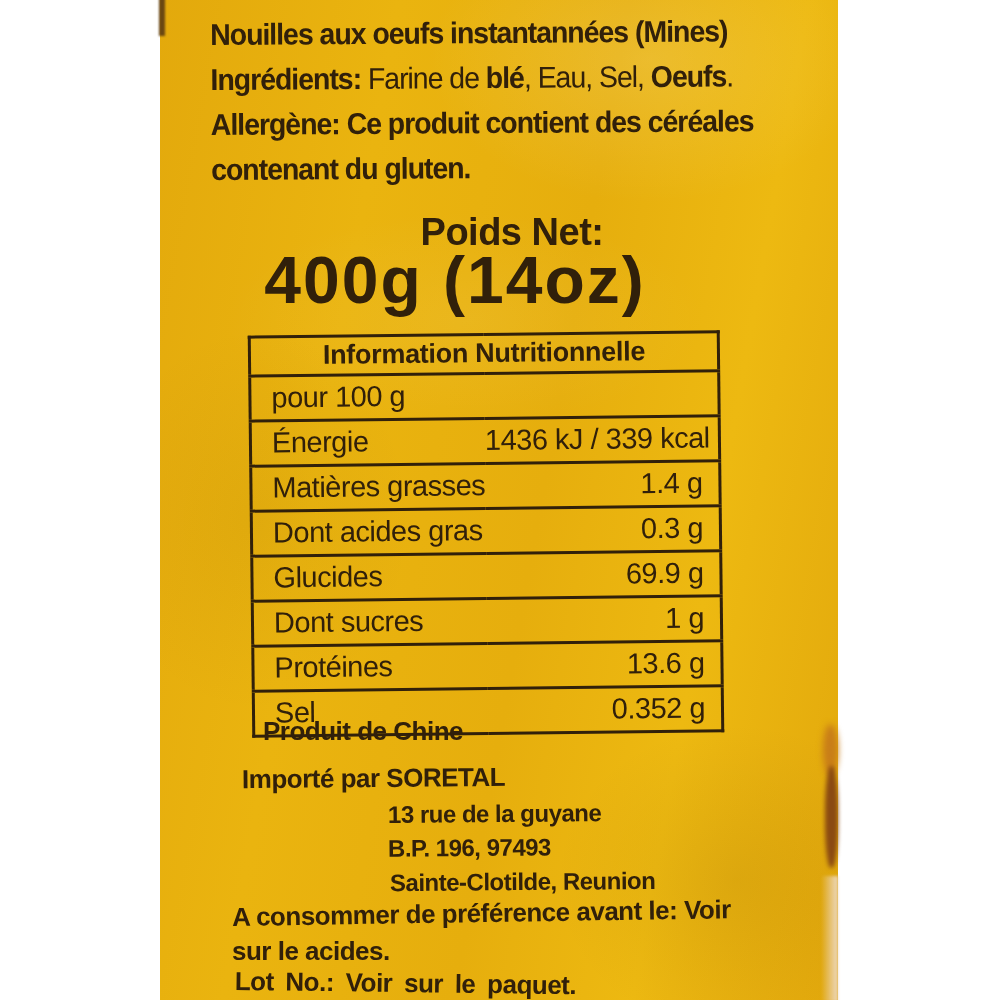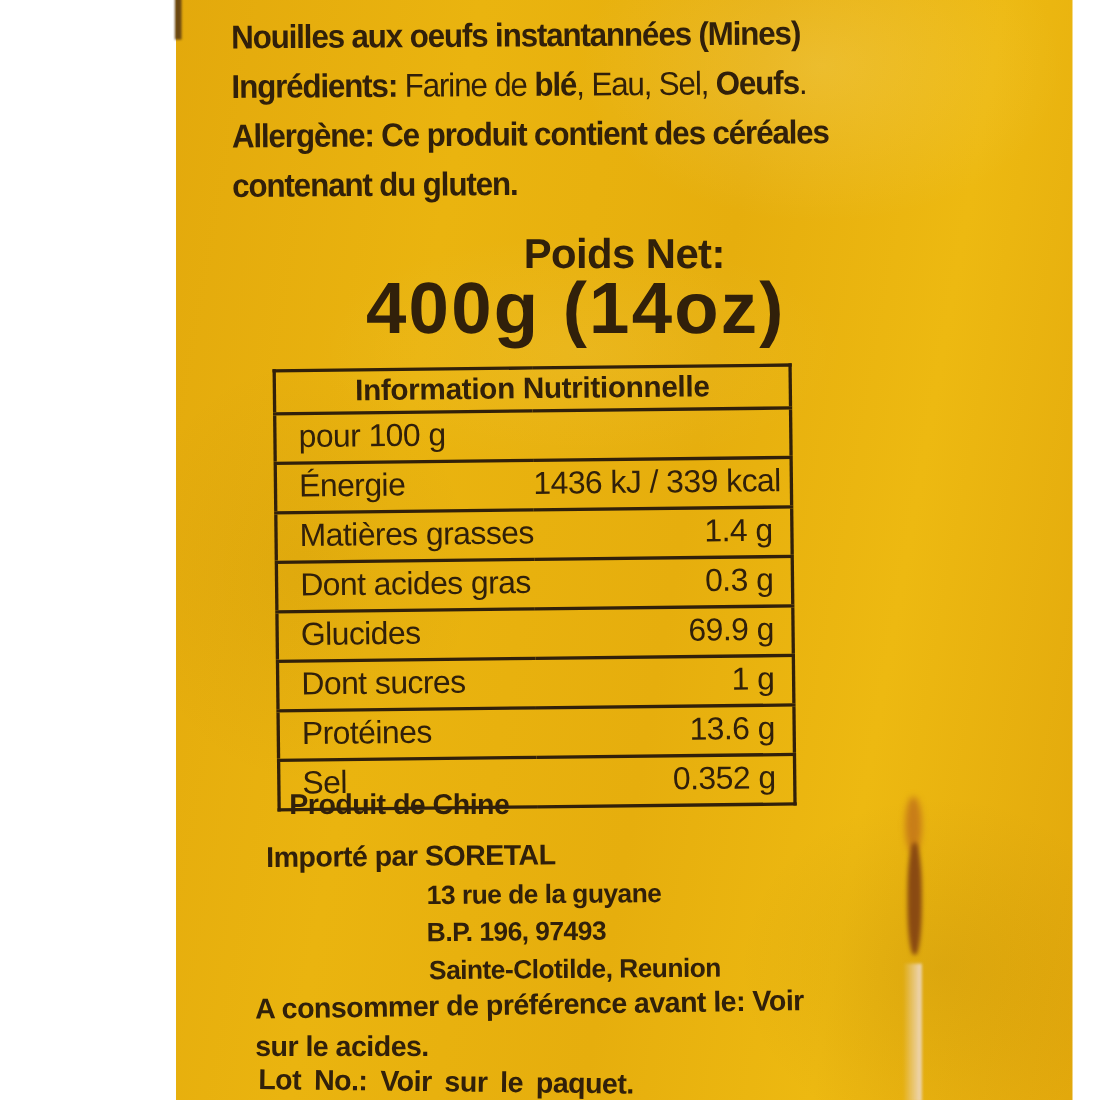--- a/index.html
+++ b/index.html
@@ -5,21 +5,21 @@
   html, body { margin:0; padding:0; }
   body {
     width:1000px; height:1000px; overflow:hidden;
     background:#ffffff;
     font-family:"Liberation Sans", sans-serif;
   }
   .scene { position:relative; width:1000px; height:1000px; background:#ffffff; overflow:hidden; }
 
   
   .bag {
-    position:absolute; left:160px; top:0; width:815px; height:1000px;
+    position:absolute; left:160px; top:0; width:678px; height:1000px;
     color:#31200A;
     background:
       radial-gradient(ellipse 340px 220px at 72% 6%,  rgba(255,238,170,0.20), transparent 65%),
       radial-gradient(ellipse 260px 320px at 14% 52%, rgba(110,70,0,0.07),   transparent 60%),
       radial-gradient(ellipse 300px 260px at 85% 88%, rgba(110,70,0,0.10),   transparent 60%),
       radial-gradient(ellipse 400px 180px at 45% 32%, rgba(255,235,160,0.10), transparent 60%),
       linear-gradient(100deg, #E3A90C 0%, #EAB40F 28%, #E6AE0D 55%, #EDB911 76%, #E2A80C 100%);
   }
 
   
@@ -27,21 +27,21 @@
     position:absolute; left:50px; top:12px; width:640px;
     font-size:30px; font-weight:700; line-height:45px; letter-spacing:-1.1px;
     transform:rotate(-0.4deg) scaleX(0.95); transform-origin:top left;
     white-space:nowrap;
   }
   .seg-n { font-weight:400; }
 
   
   .poids-label {
     position:absolute; left:0; top:211px; width:100%;
-    text-align:center; font-size:38px; font-weight:700; letter-spacing:-0.5px;
+    text-align:center; font-size:38px; font-weight:700; letter-spacing:-0.5px;padding-left:13px;
   }
   .poids-value {
     position:absolute; left:0; top:242px; width:100%;
     text-align:center; font-size:66px; font-weight:700; letter-spacing:2px;
     transform:translateX(-44px);
   }
 
   
   table.nutrition {
     position:absolute; left:90px; top:333px; width:472px;

